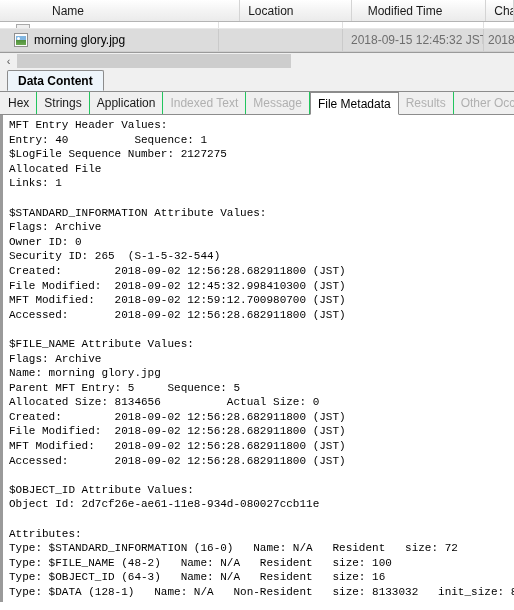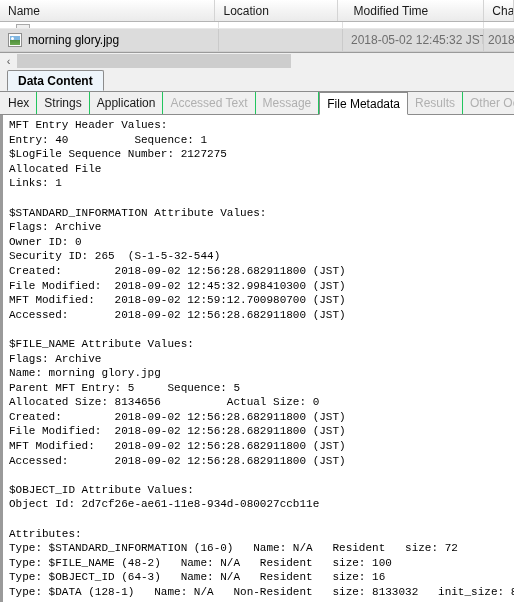--- a/index.html
+++ b/index.html
@@ -15,20 +15,21 @@
   #result-table {
     width: 514px;
     background: #ffffff;
     border-bottom: 1px solid #9a9a9a;
   }
   .tbl-header {
     display: flex;
     height: 22px;
     background: linear-gradient(to bottom, #ffffff 0%, #f4f4f4 50%, #ebebeb 100%);
     border-bottom: 1px solid #b4b4b4;
+    padding-left: 44px;
   }
   .tbl-header .th {
     display: flex;
     align-items: center;
     padding-left: 8px;
     font-size: 12px;
     color: #1a1a1a;
     border-right: 1px solid #d4d4d4;
     overflow: hidden;
     white-space: nowrap;
@@ -71,21 +72,21 @@
   .row-selected .cell {
     display: flex;
     align-items: center;
     height: 100%;
     font-size: 12px;
     color: #3c3c3c;
     overflow: hidden;
     white-space: nowrap;
     border-right: 1px solid #cacaca;
   }
-  .row-selected .cell.c1 { width: 219px; padding-left: 8px; color: #000; }
+  .row-selected .cell.c1 { width: 219px; padding-left: 14px; color: #000; }
   .row-selected .cell.c2 { width: 124px; padding-left: 8px; }
   .row-selected .cell.c3 { width: 141px; padding-left: 8px; color: #6e6e6e; }
   .row-selected .cell.c4 { width: 30px; padding-left: 4px; color: #6e6e6e; border-right: none; }
 
   .file-icon {
     width: 14px; height: 14px;
     margin-right: 6px;
     flex: 0 0 auto;
     position: relative;
     background: #fbfbfb;
@@ -240,21 +241,21 @@
 
     <div class="row-selected">
       <div class="cell c1">
         <span class="file-icon">
           <span class="pic"></span>
             <span class="sun"></span>
         </span>
         <span>morning glory.jpg</span>
       </div>
       <div class="cell c2"></div>
-      <div class="cell c3">2018-05-02 12:45:32 JST</div>
+      <div class="cell c3">2018-09-15 12:45:32 JST</div>
       <div class="cell c4">2018-</div>
     </div>
 
   </div>
 </div>
 
 <div id="hscroll">
   <div class="scroll-arrow">‹</div>
   <div class="scroll-track">
     <div class="scroll-thumb"></div>
@@ -273,21 +274,21 @@
     <div class="sub-tab">
       <span>Hex</span>
     </div>
     <div class="sub-tab">
       <span>Strings</span>
     </div>
     <div class="sub-tab">
       <span>Application</span>
     </div>
     <div class="sub-tab disabled">
-      <span>Accessed Text</span>
+      <span>Indexed Text</span>
     </div>
     <div class="sub-tab disabled">
       <span>Message</span>
     </div>
     <div class="sub-tab active">
       <span>File Metadata</span>
     </div>
     <div class="sub-tab disabled">
       <span>Results</span>
     </div>

